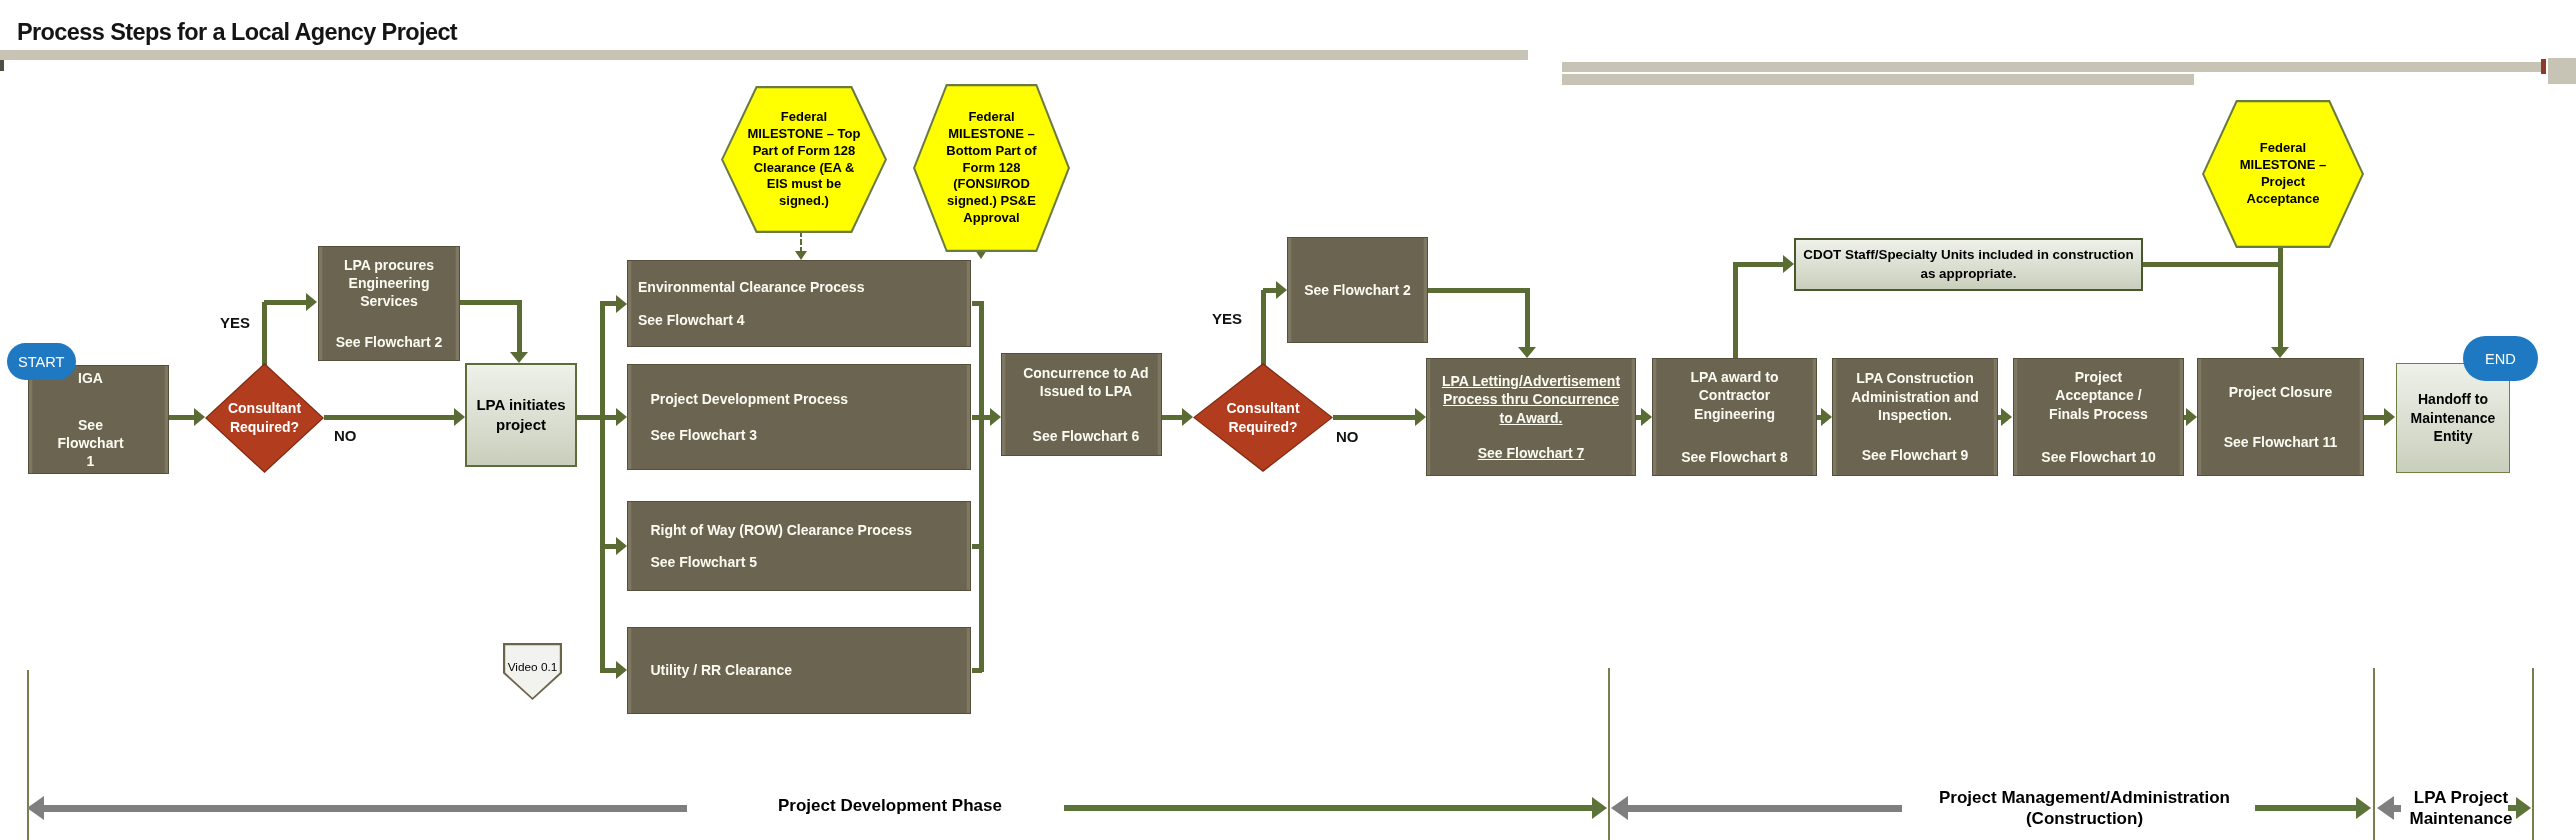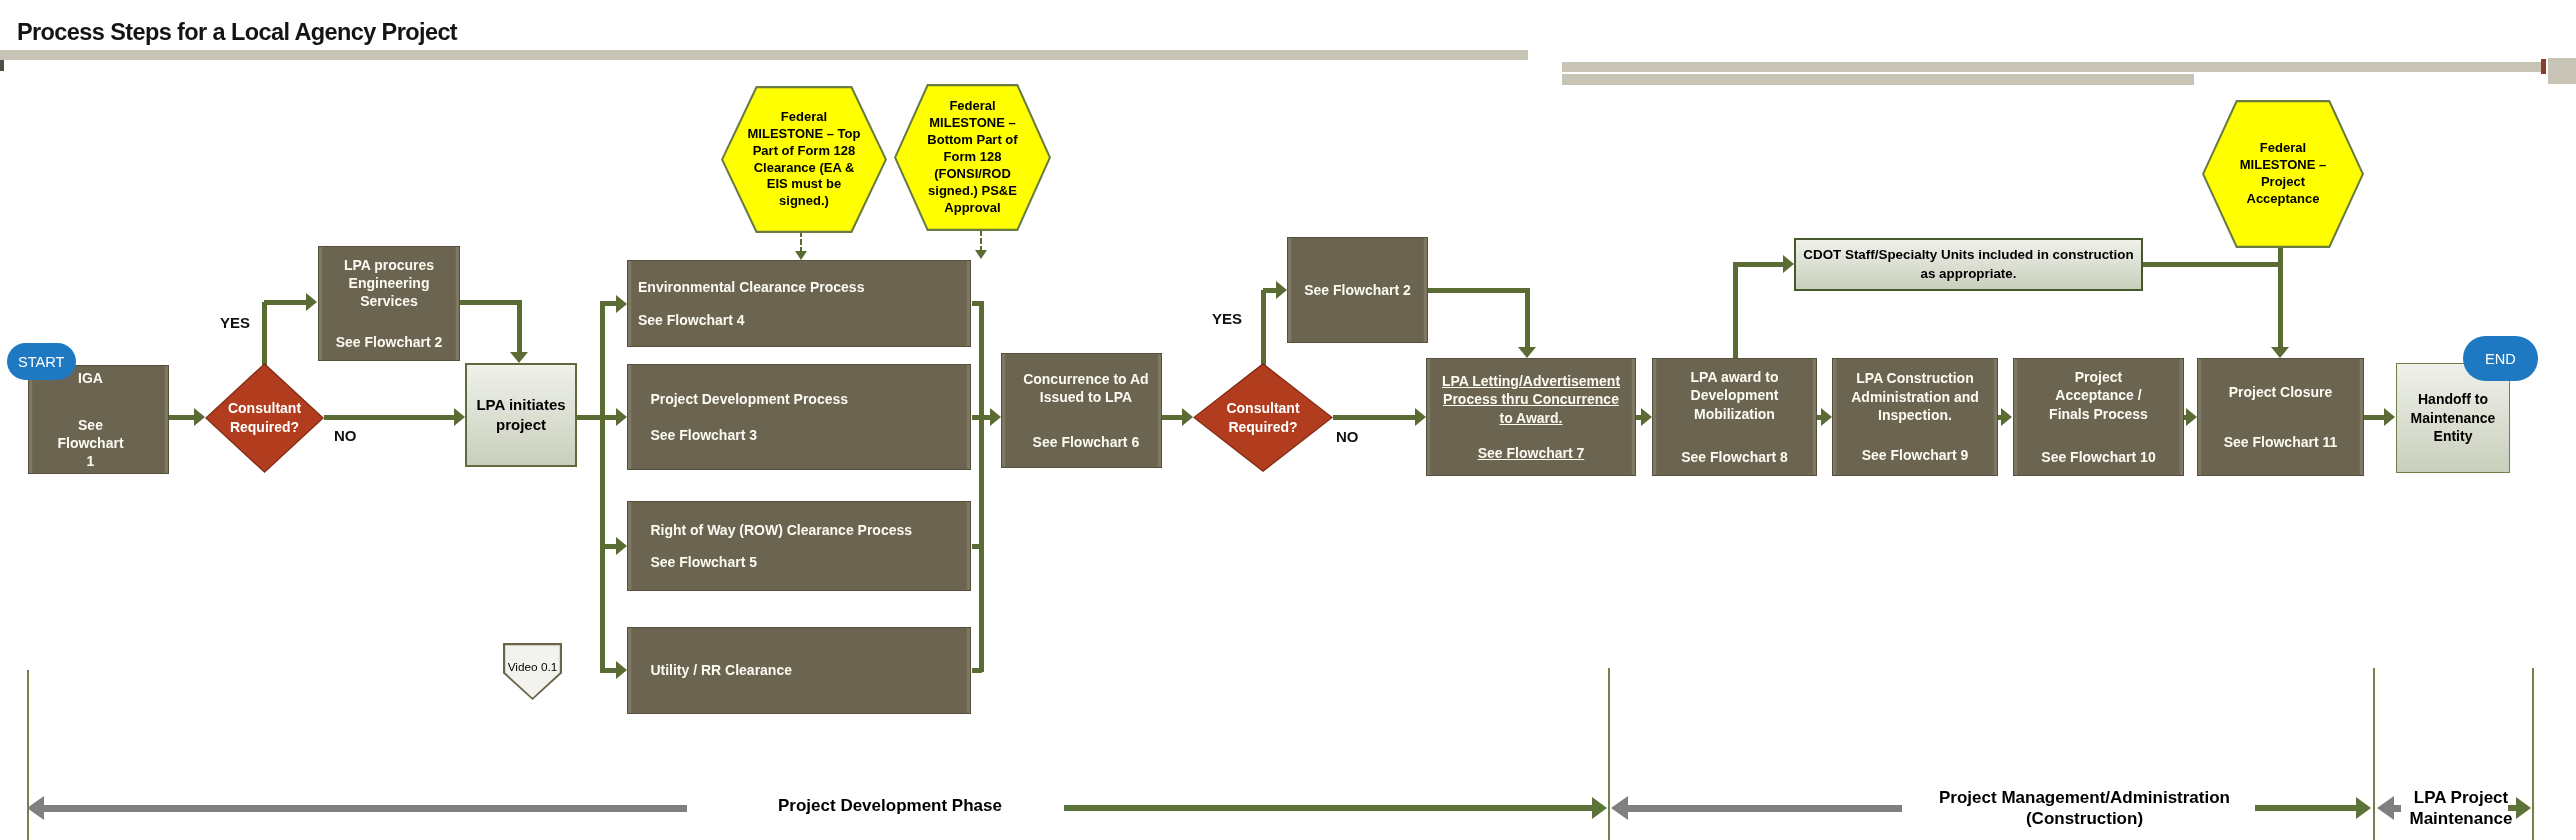--- a/index.html
+++ b/index.html
@@ -158,43 +158,43 @@
         <div class="t2 gap-t2" style="margin-top: 14.6px;">See Flowchart 5</div>
       </div>
       <div class="node kind-olive align-left" style="left: 627px; top: 627px; width: 344px; height: 87px; padding-left: 22.4px; padding-right: 22.4px;">
         <div class="t1">Utility / RR Clearance</div>
       </div>
       <div class="hex-outer" style="left: 721px; top: 86px; width: 166px; height: 147px;">
         <div class="hex-inner">
           <div class="t1">Federal MILESTONE – Top Part of Form 128 Clearance (EA &amp; EIS must be signed.)</div>
         </div>
       </div>
-      <div class="hex-outer" style="left: 894px; top: 84px; width: 157px; height: 147px;">
+      <div class="hex-outer" style="left: 913px; top: 84px; width: 157px; height: 168px;">
         <div class="hex-inner">
           <div class="t1">Federal MILESTONE – Bottom Part of Form 128 (FONSI/ROD signed.) PS&amp;E Approval</div>
         </div>
       </div>
-      <div class="node kind-olive" style="left: 1001px; top: 353px; width: 161px; height: 115px; padding-left: 20px; padding-right: 11.2px;">
+      <div class="node kind-olive" style="left: 1001px; top: 353px; width: 161px; height: 103px; padding-left: 20px; padding-right: 11.2px;">
         <div class="t1">Concurrence to Ad Issued to LPA</div>
         <div class="t2 gap-t2" style="margin-top: 26px;">See Flowchart 6</div>
       </div>
       <div class="dia-outer" style="left: 1193px; top: 363px; width: 140px; height: 109px;">
         <div class="dia-inner">
           <div class="t1">Consultant Required?</div>
         </div>
       </div>
       <div class="node kind-olive" style="left: 1287px; top: 237px; width: 141px; height: 106px; padding-left: 7.8px; padding-right: 7.8px;">
         <div class="t2 gap-t2" style="margin-top: 1.1px;">See Flowchart 2</div>
       </div>
       <div class="node kind-olive" style="left: 1426px; top: 358px; width: 210px; height: 118px; padding-left: 12.3px; padding-right: 12.3px; text-decoration: underline;">
         <div class="t1">LPA Letting/Advertisement Process thru Concurrence to Award.</div>
         <div class="t2 gap-t2" style="margin-top: 17px;">See Flowchart 7</div>
       </div>
       <div class="node kind-olive" style="left: 1652px; top: 358px; width: 165px; height: 118px; padding-left: 17px; padding-right: 17px;">
-        <div class="t1">LPA award to Development Mobilization</div>
+        <div class="t1">LPA award to Contractor Engineering</div>
         <div class="t2 gap-t2" style="margin-top: 25px;">See Flowchart 8</div>
       </div>
       <div class="node kind-light" style="left: 1794px; top: 238px; width: 349px; height: 53px; border: 2.2px solid rgb(73, 87, 44); font-size: 13.4px;">
         <div class="t1">CDOT Staff/Specialty Units included in construction as appropriate.</div>
       </div>
       <div class="node kind-olive" style="left: 1832px; top: 358px; width: 166px; height: 118px; padding-left: 11.2px; padding-right: 11.2px;">
         <div class="t1">LPA Construction Administration and Inspection.</div>
         <div class="t2 gap-t2" style="margin-top: 22.4px;">See Flowchart 9</div>
       </div>
       <div class="node kind-olive" style="left: 2013px; top: 358px; width: 171px; height: 118px; padding-left: 22.4px; padding-right: 22.4px;">

